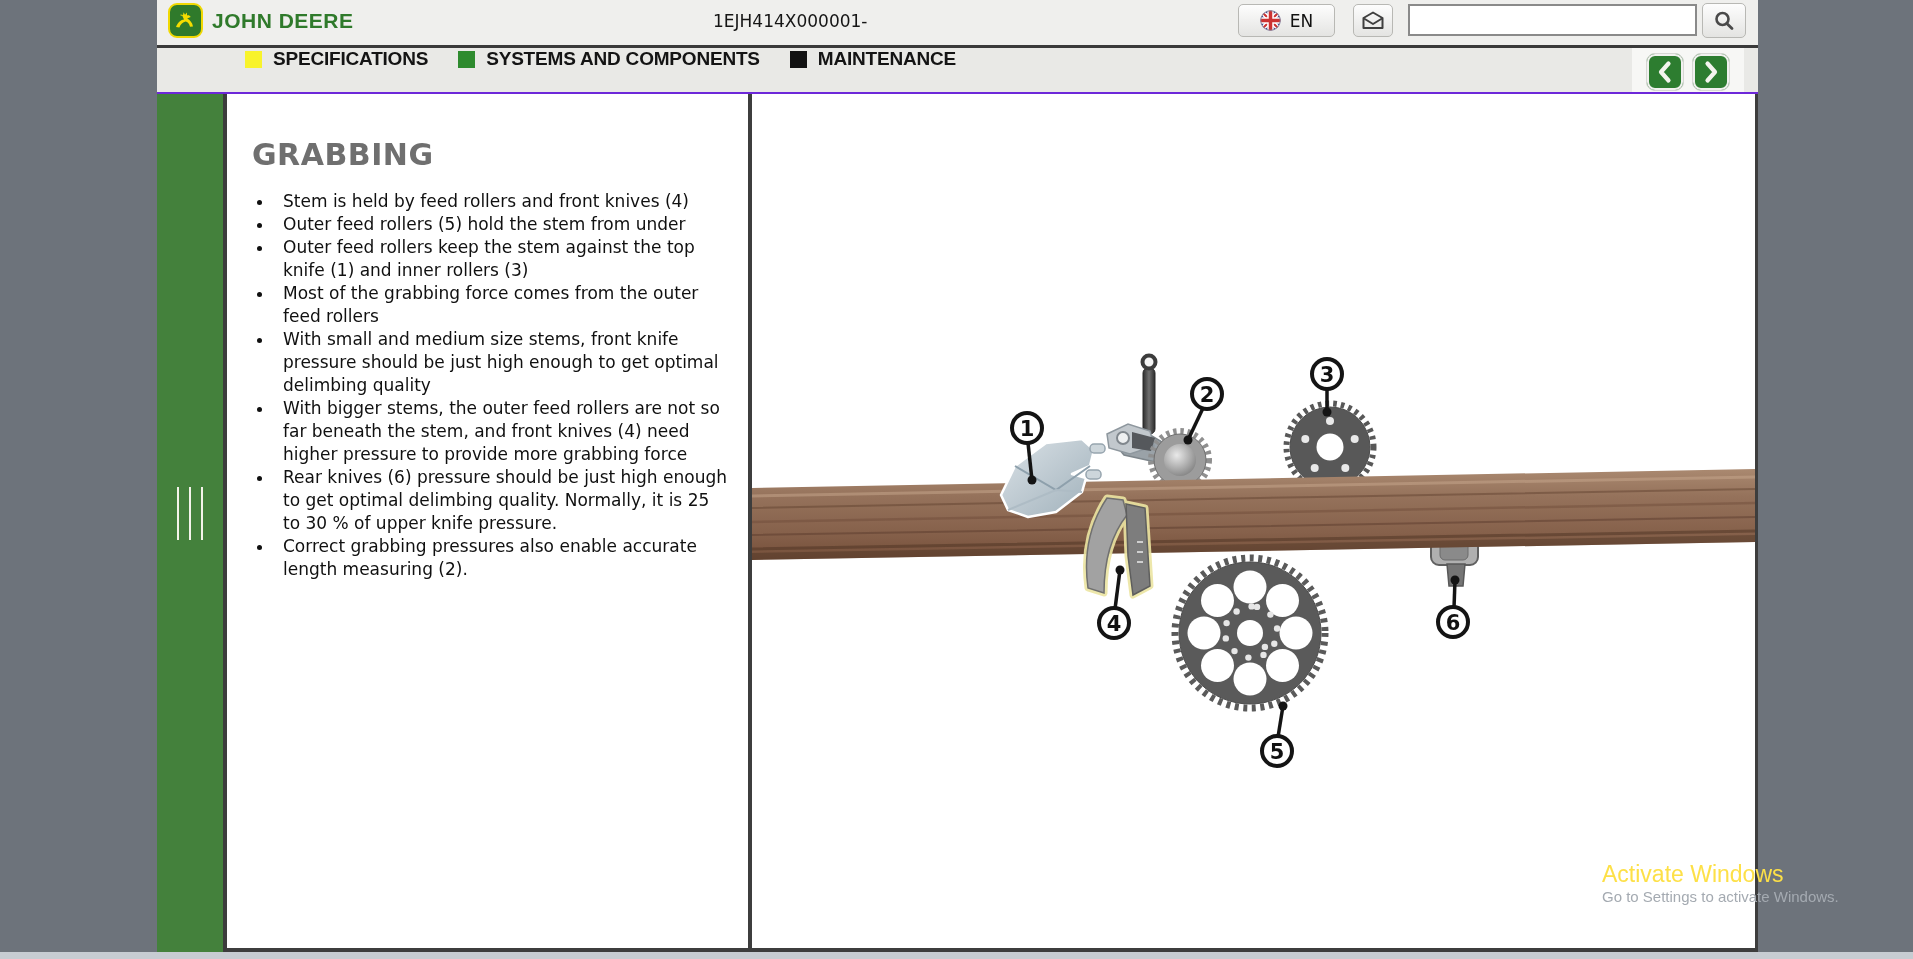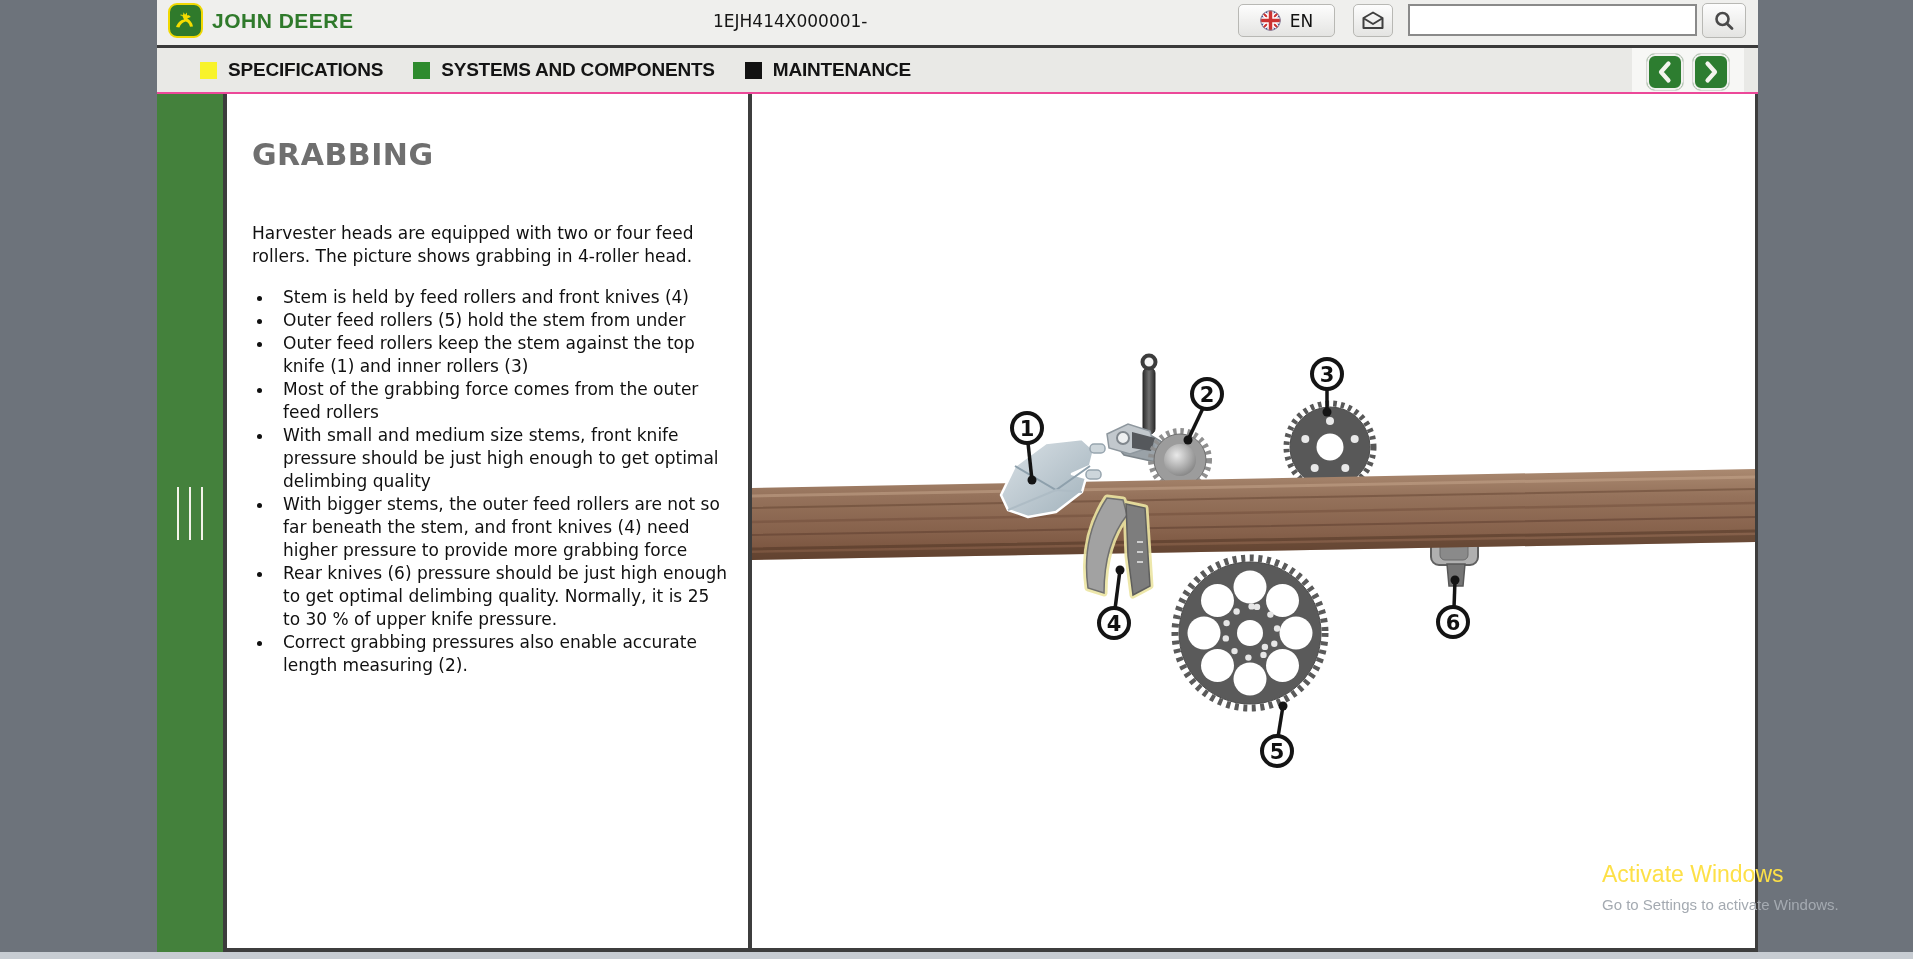--- a/index.html
+++ b/index.html
@@ -20,54 +20,54 @@
             background:linear-gradient(#fdfdfd,#e4e4e2); display:flex; align-items:center; justify-content:center; cursor:pointer; }
   .lang-btn { left:1081px; width:97px; gap:9px; }
   .lang-btn span { font-size:17px; color:#111; }
   .mail-btn { left:1196px; width:40px; }
   .search-input { position:absolute; left:1251px; top:4px; width:289px; height:32px; background:#fff;
                   border:2px solid #8a8a8a; font-size:16px; padding:0 8px; }
   .search-btn { left:1545px; width:44px; height:35px; top:3px; }
 
   
   .navbar { position:relative; height:47px; background:#e9e9e6; border-top:3px solid #3a3a3a;
-            display:flex; align-items:center; padding-left:43px; gap:30px; }
+            display:flex; align-items:flex-start; padding-left:88px; gap:30px; }
   .nav-item { display:flex; align-items:center; gap:11px; cursor:pointer; }
   .nav-swatch { width:17px; height:17px; display:inline-block; }
   .sw-yellow { background:#f8f32b; } .sw-green { background:#2e8b2e; } .sw-black { background:#121212; }
   .nav-label { font-family:"Liberation Sans", sans-serif; font-weight:bold; font-size:19px;
                color:#141414; letter-spacing:-0.2px; }
   .nav-arrows { position:absolute; right:14px; top:0; height:47px; width:112px; background:#f7f7f5;
                 display:flex; align-items:center; justify-content:center; gap:8px; }
   .arrow-btn { width:38px; height:38px; background:#2d7d30; border:1px solid #d7d7d4; border-radius:9px;
                display:flex; align-items:center; justify-content:center; cursor:pointer;
                box-shadow:0 0 0 2px #f1f1ef inset; }
 
   
-  .content { position:relative; height:861px; border-top:2px solid #ec4899; display:flex;align-items:flex-end; }
+  .content { position:relative; height:861px; border-top:2px solid #6d28d9; display:flex;align-items:flex-end; }
   .sidebar { width:70px; height:100%; background:#44813c; border-right:4px solid #3c3c3c; position:relative; }
   .drag-handle { position:absolute; left:20px; top:393px; display:flex; gap:10px; cursor:pointer; }
   .drag-handle i { display:block; width:2px; height:53px; background:#f4f3ea; }
 
   .text-panel { width:525px; height:100%; background:#fff; border-right:4px solid #3d3d3d;
                 border-bottom:5px solid #3d3d3d; padding:43px 10px 0 25px; overflow:hidden; }
   .page-title { font-size:30px; font-weight:bold; color:#6f6f6f; letter-spacing:.5px; }
   .intro { margin-top:50px; width:472px; font-size:17px; line-height:23px; color:#101010; }
   .bullet-list { margin-top:18px; padding-left:22px; width:478px; }
   .bullet-list li { font-size:17px; line-height:23px; color:#101010; padding-left:9px; }
 
   .figure-panel { width:1006px; height:100%; background:#fff; border-right:3px solid #3d3d3d;
                   border-bottom:5px solid #3d3d3d; position:relative; }
   .figure-panel svg { display:block; }
 
   .bottom-strip { position:absolute; left:0; bottom:0; width:1913px; height:7px; background:#c7ccd2; }
 
   .watermark { position:absolute; left:1602px; top:861px; pointer-events:none; }
   .watermark .w1 { font-family:"Liberation Sans", sans-serif; font-weight:300; font-size:23px; color:#fde047; }
-  .watermark .w2 { font-family:"Liberation Sans", sans-serif; font-size:15px; color:#a4aab1; margin-top:8px; }
+  .watermark .w2 { font-family:"Liberation Sans", sans-serif; font-size:15px; color:#a4aab1; margin-top:0; }
 </style>
 </head>
 <body>
 
 <div class="app">
 
   <div class="topbar">
     <div class="logo-badge">
       <svg width="27" height="27" viewBox="0 0 27 27">
         <path d="M4,20 C6,15 9,13 12,12.6 L10.2,8.6 C9,8.9 8.2,8.3 8.6,7.4 L11,8 L11.6,5.2 L13,7.8 L15,5.6 L15,8.4 C16.4,8 18.2,8.6 18.6,10 L15.2,11.4 C18,13 20.4,15.4 21,19.6 L18,19.8 C17.2,16.6 15.6,14.8 13.6,14.6 C11,15.2 8.4,17.4 7.4,20.4 Z" fill="#f5dd00"></path>
@@ -145,21 +145,20 @@
     <div class="sidebar">
       <div class="drag-handle">
           <i></i>
           <i></i>
           <i></i>
         </div>
     </div>
 
     <div class="text-panel">
       <h1 class="page-title">GRABBING</h1>
-      <p class="intro">Harvester heads are equipped with two or four feed rollers. The picture shows grabbing in 4-roller head.</p>
       <ul class="bullet-list">
         <li>Stem is held by feed rollers and front knives (4)</li>
         <li>Outer feed rollers (5) hold the stem from under</li>
         <li>Outer feed rollers keep the stem against the top knife (1) and inner rollers (3)</li>
         <li>Most of the grabbing force comes from the outer feed rollers</li>
         <li>With small and medium size stems, front knife pressure should be just high enough to get optimal delimbing quality</li>
         <li>With bigger stems, the outer feed rollers are not so far beneath the stem, and front knives (4) need higher pressure to provide more grabbing force</li>
         <li>Rear knives (6) pressure should be just high enough to get optimal delimbing quality. Normally, it is 25 to 30 % of upper knife pressure.</li>
         <li>Correct grabbing pressures also enable accurate length measuring (2).</li>
       </ul>

